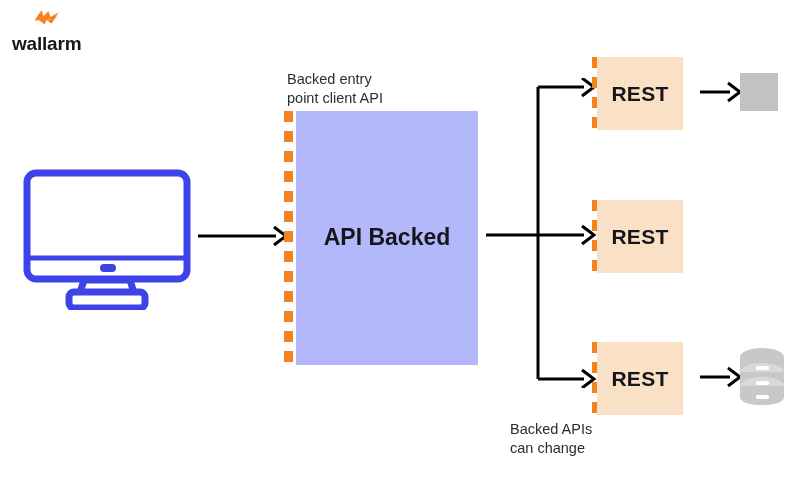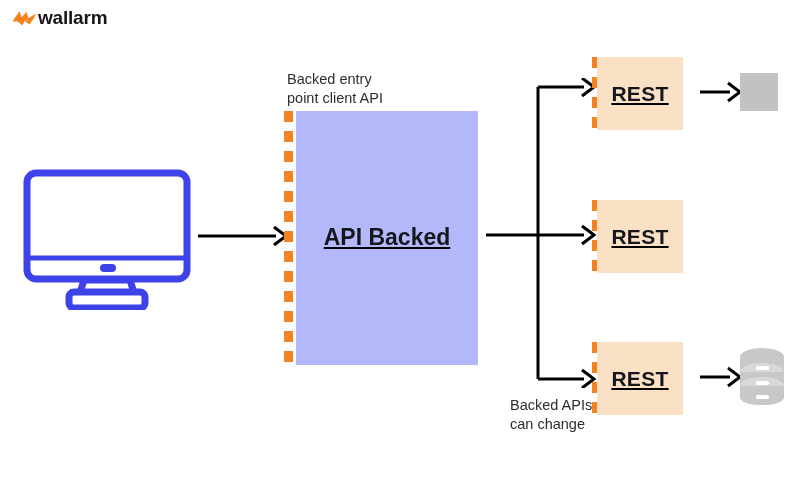--- a/index.html
+++ b/index.html
@@ -19,20 +19,22 @@
     height: 480px;
   }
 
   
   #logo {
     position: absolute;
     left: 12px;
     top: 8px;
     display: flex;
     align-items: center;
+    gap: 8px;
+    flex-direction: column;
   }
   #logo-mark { display: block; }
   #logo-text {
     font-size: 19px;
     font-weight: 700;
     color: #15161a;
     letter-spacing: -0.2px;
     line-height: 1;
   }
 
@@ -56,21 +58,20 @@
     background-repeat: repeat-y;
   }
 
   
   .node-box {
     position: absolute;
     display: flex;
     align-items: center;
     justify-content: center;
     text-align: left;
-    text-decoration: underline;
   }
   #gateway-box {
     left: 296px;
     top: 111px;
     width: 182px;
     height: 254px;
     background: #b3b8fb;
   }
   #gateway-label {
     font-size: 23px;
@@ -95,21 +96,21 @@
 
   
   .annotation {
     position: absolute;
     font-size: 14.5px;
     color: #2b2d33;
     line-height: 1.33;
     white-space: pre-line;
   }
   #annotation-entry { left: 287px; top: 70px; }
-  #annotation-backend { left: 510px; top: 396px; }
+  #annotation-backend { left: 510px; top: 420px; }
 
   
   #gray-square {
     position: absolute;
     left: 740px;
     top: 73px;
     width: 38px;
     height: 38px;
     background: #c2c2c2;
   }

